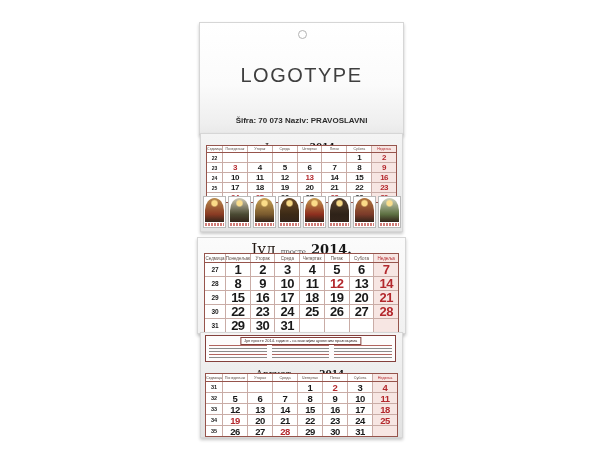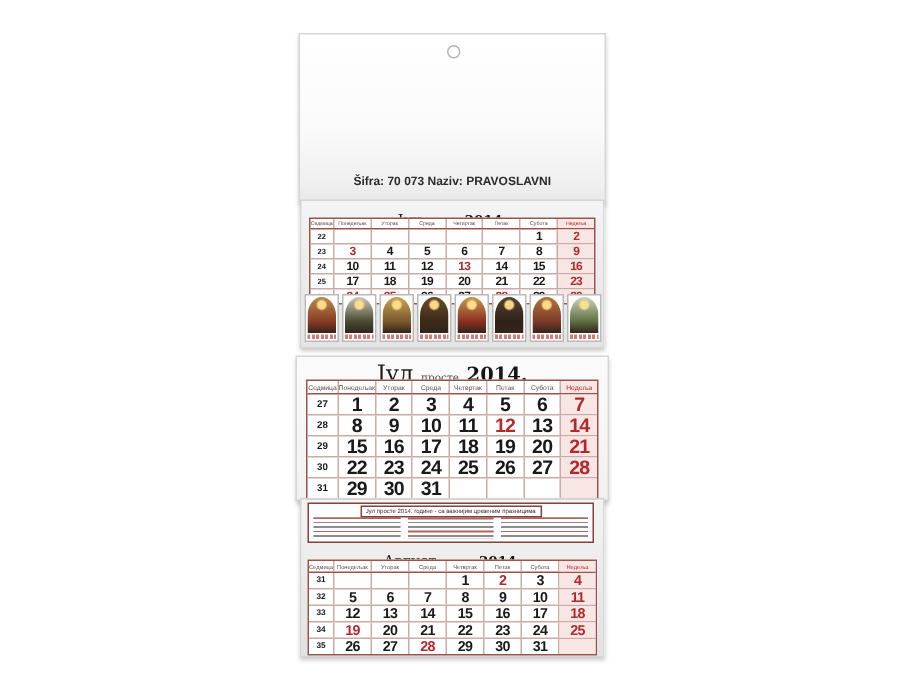--- a/index.html
+++ b/index.html
@@ -71,20 +71,21 @@
                    repeating-linear-gradient(180deg,#6f6f6f 0 1px,transparent 1px 3px);
         opacity:.8;}
 </style>
 </head>
 <body>
 
 <div id="stage">
 
   <div class="sheet" id="top-card">
     <div id="hole"></div>
+    <div id="logo">LOGOTYPE</div>
     <div id="code-line">Šifra: 70 073 Naziv: PRAVOSLAVNI</div>
   </div>
 
   <div class="sheet" id="june-sheet">
     <div class="mtitle" id="june-title">
       <span class="mname">Јун</span>
       <span class="msmall">просте</span>
       <span class="myear">2014.</span>
     </div>
     <div class="cal" id="june-cal">

